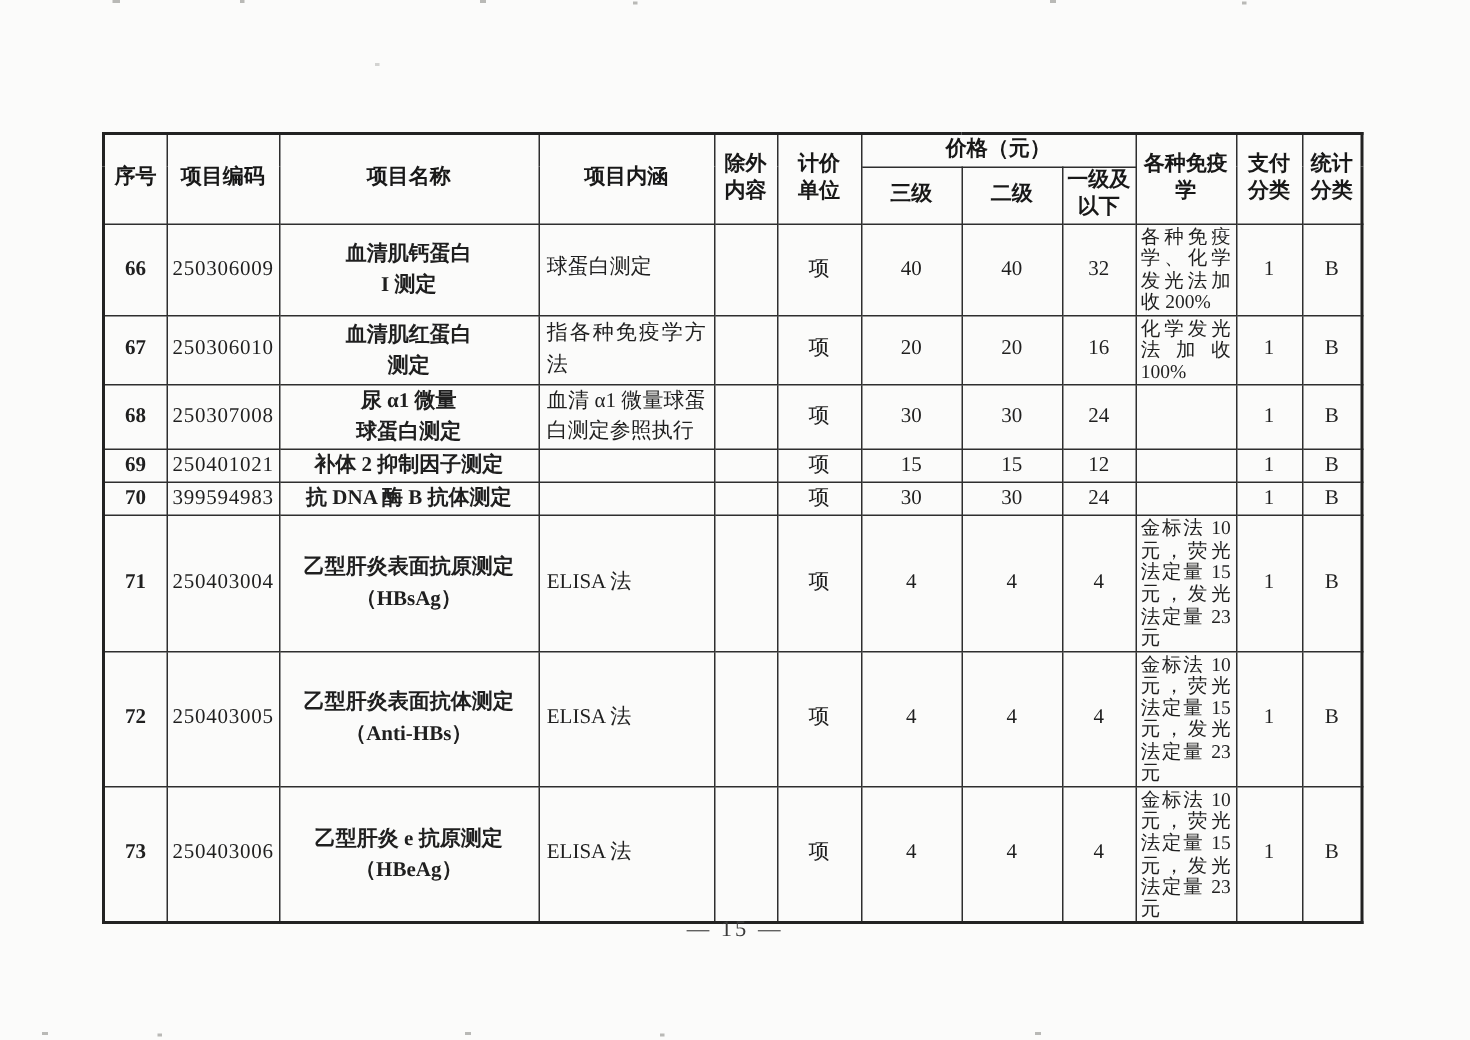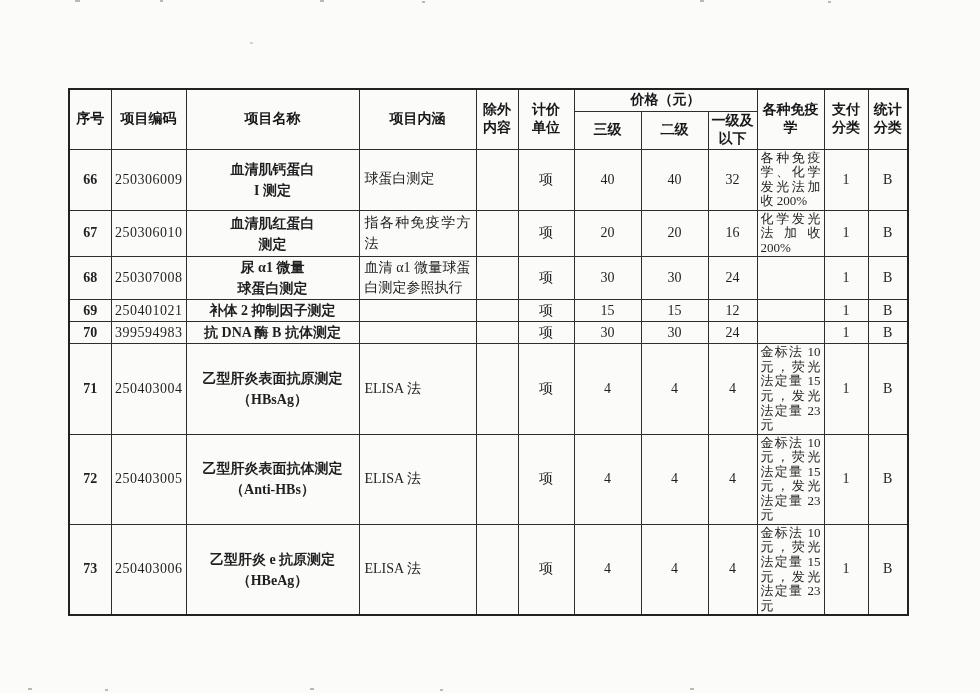--- a/index.html
+++ b/index.html
@@ -139,21 +139,21 @@
         <td class="c-no">67</td>
         <td class="c-code">250306010</td>
         <td class="c-name pre">血清肌红蛋白
 测定</td>
         <td class="c-content">指各种免疫学方法</td>
         <td class="c-excl"></td>
         <td class="c-unit">项</td>
         <td class="c-price">20</td>
         <td class="c-price">20</td>
         <td class="c-price">16</td>
-        <td class="c-note">化学发光法加收 200%</td>
+        <td class="c-note">化学发光法加收 100%</td>
         <td class="c-pay">1</td>
         <td class="c-stat">B</td>
       </tr>
 
       <tr style="height:37px">
         <td class="c-no">68</td>
         <td class="c-code">250307008</td>
         <td class="c-name pre">尿 α1 微量
 球蛋白测定</td>
         <td class="c-content">血清 α1 微量球蛋白测定参照执行</td>
@@ -241,13 +241,14 @@
         <td class="c-price">4</td>
         <td class="c-price">4</td>
         <td class="c-note">金标法 10 元，荧光法定量 15 元，发光法定量 23 元</td>
         <td class="c-pay">1</td>
         <td class="c-stat">B</td>
       </tr>
 
     </tbody>
   </table>
 
+  <div class="footer-page-number">— 15 —</div>
 </div>
 
 </body></html>

